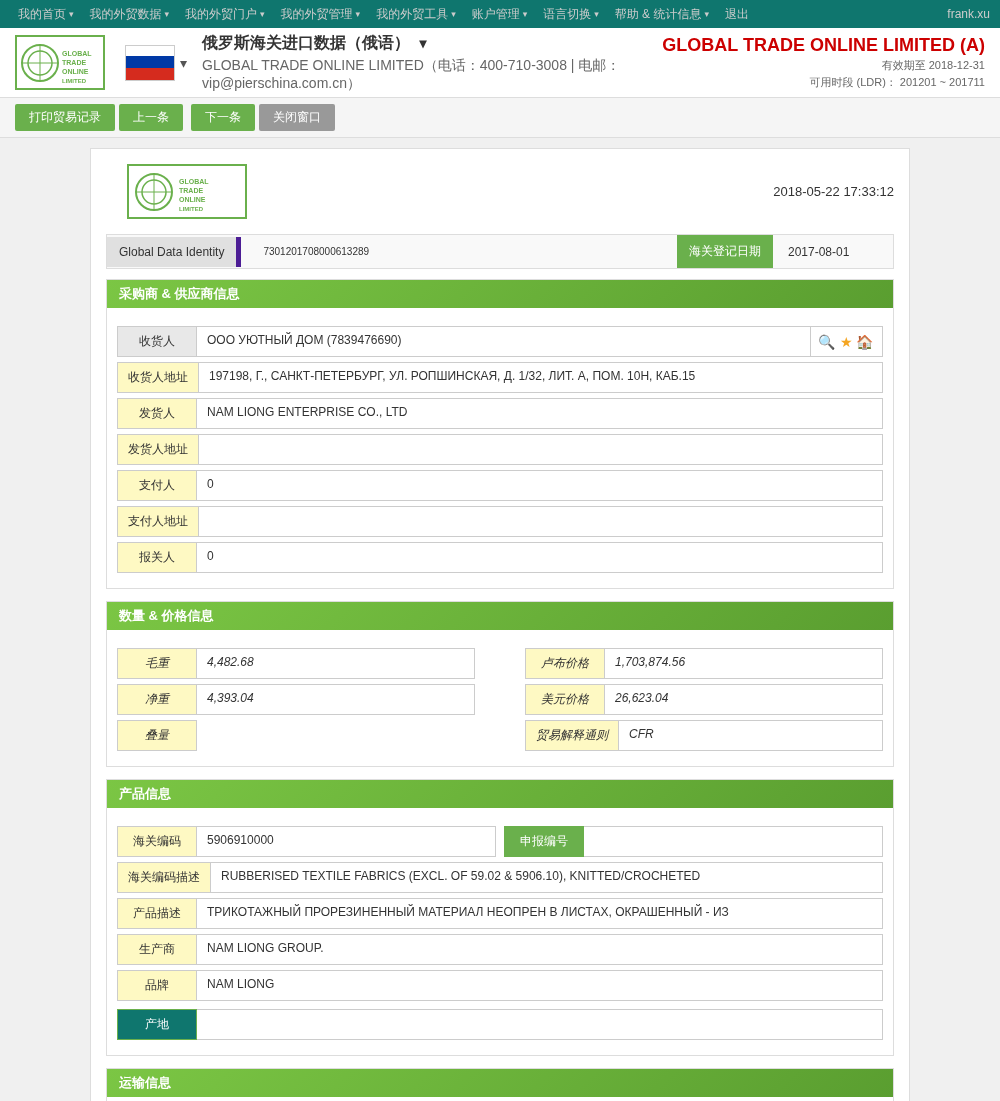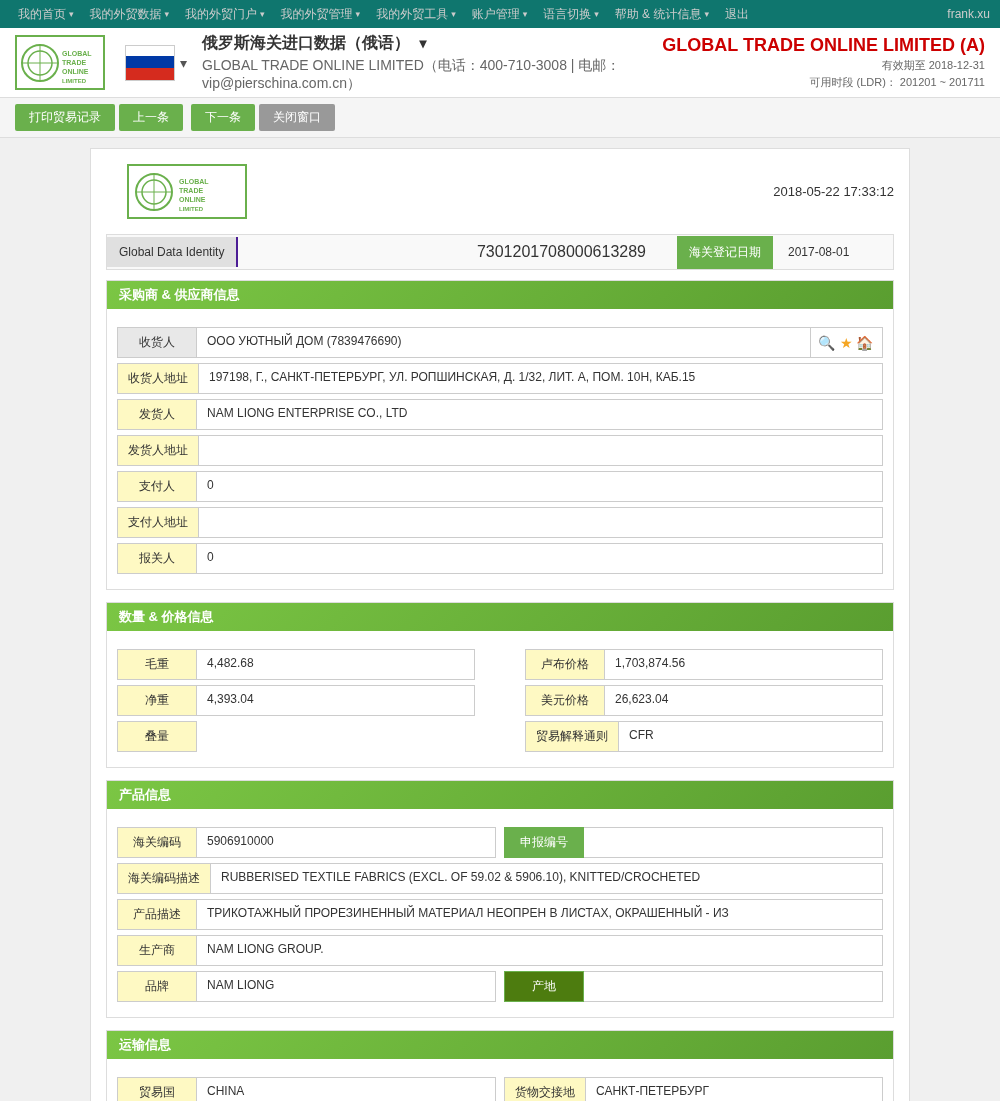--- a/index.html
+++ b/index.html
@@ -114,28 +114,27 @@
       background: #f9f9f9;
       border: 1px solid #ddd;
       margin-bottom: 10px;
       padding: 0;
     }
     .identity-label {
       background: #e0e0e0;
       padding: 8px 12px;
       font-size: 12px;
       color: #333;
-      border-right: 2px solid #4c1d95;
+      border-right: 5px solid #4c1d95;
       white-space: nowrap;
     }
     .identity-value {
-      padding: 8px 31px;
-      font-size: 16px;
+      padding: 8px 22px;
+      font-size: 10px;
       flex: 1;
-      text-align: right;
     }
     .identity-date-label {
       background: #6ab04c;
       color: #fff;
       padding: 8px 12px;
       font-size: 12px;
       white-space: nowrap;
     }
     .identity-date-value {
       padding: 8px 15px;
@@ -406,21 +405,21 @@
         <div class="field-value">0</div>
       </div>
     </div>
   </div>
 
   <div class="section">
     <div class="section-title-bar">
       <span class="section-title-text">数量 &amp; 价格信息</span>
     </div>
     <div class="section-body">
-      <div style="display:flex; gap:8px;">
+      <div style="display:flex; gap:8px;font-style:italic;">
         <div style="flex:1;">
           <div class="field-row">
             <div class="field-label">毛重</div>
             <div class="field-value">4,482.68</div>
           </div>
           <div class="field-row">
             <div class="field-label">净重</div>
             <div class="field-value">4,393.04</div>
           </div>
           <div class="field-row">
@@ -465,27 +464,27 @@
         <div class="field-value">RUBBERISED TEXTILE FABRICS (EXCL. OF 59.02 &amp; 5906.10), KNITTED/CROCHETED</div>
       </div>
       <div class="field-row">
         <div class="field-label">产品描述</div>
         <div class="field-value">ТРИКОТАЖНЫЙ ПРОРЕЗИНЕННЫЙ МАТЕРИАЛ НЕОПРЕН В ЛИСТАХ, ОКРАШЕННЫЙ - ИЗ</div>
       </div>
       <div class="field-row">
         <div class="field-label">生产商</div>
         <div class="field-value">NAM LIONG GROUP.</div>
       </div>
-      <div style="display:flex; gap:8px; margin-bottom:5px;">
+      <div style="display:flex; gap:8px; margin-bottom:5px;flex-direction:column;">
         <div style="flex:1; display:flex;">
           <div class="field-label">品牌</div>
           <div class="field-value">NAM LIONG</div>
         </div>
         <div style="flex:1; display:flex;">
-          <div class="field-label" style="background:#4d7c0f; color:#fff; border-color:#6ab04c;">产地</div>
+          <div class="field-label" style="background:#0f766e; color:#fff; border-color:#6ab04c;">产地</div>
           <div class="field-value"></div>
         </div>
       </div>
     </div>
   </div>
 
   <div class="section">
     <div class="section-title-bar">
       <span class="section-title-text">运输信息</span>
     </div>

